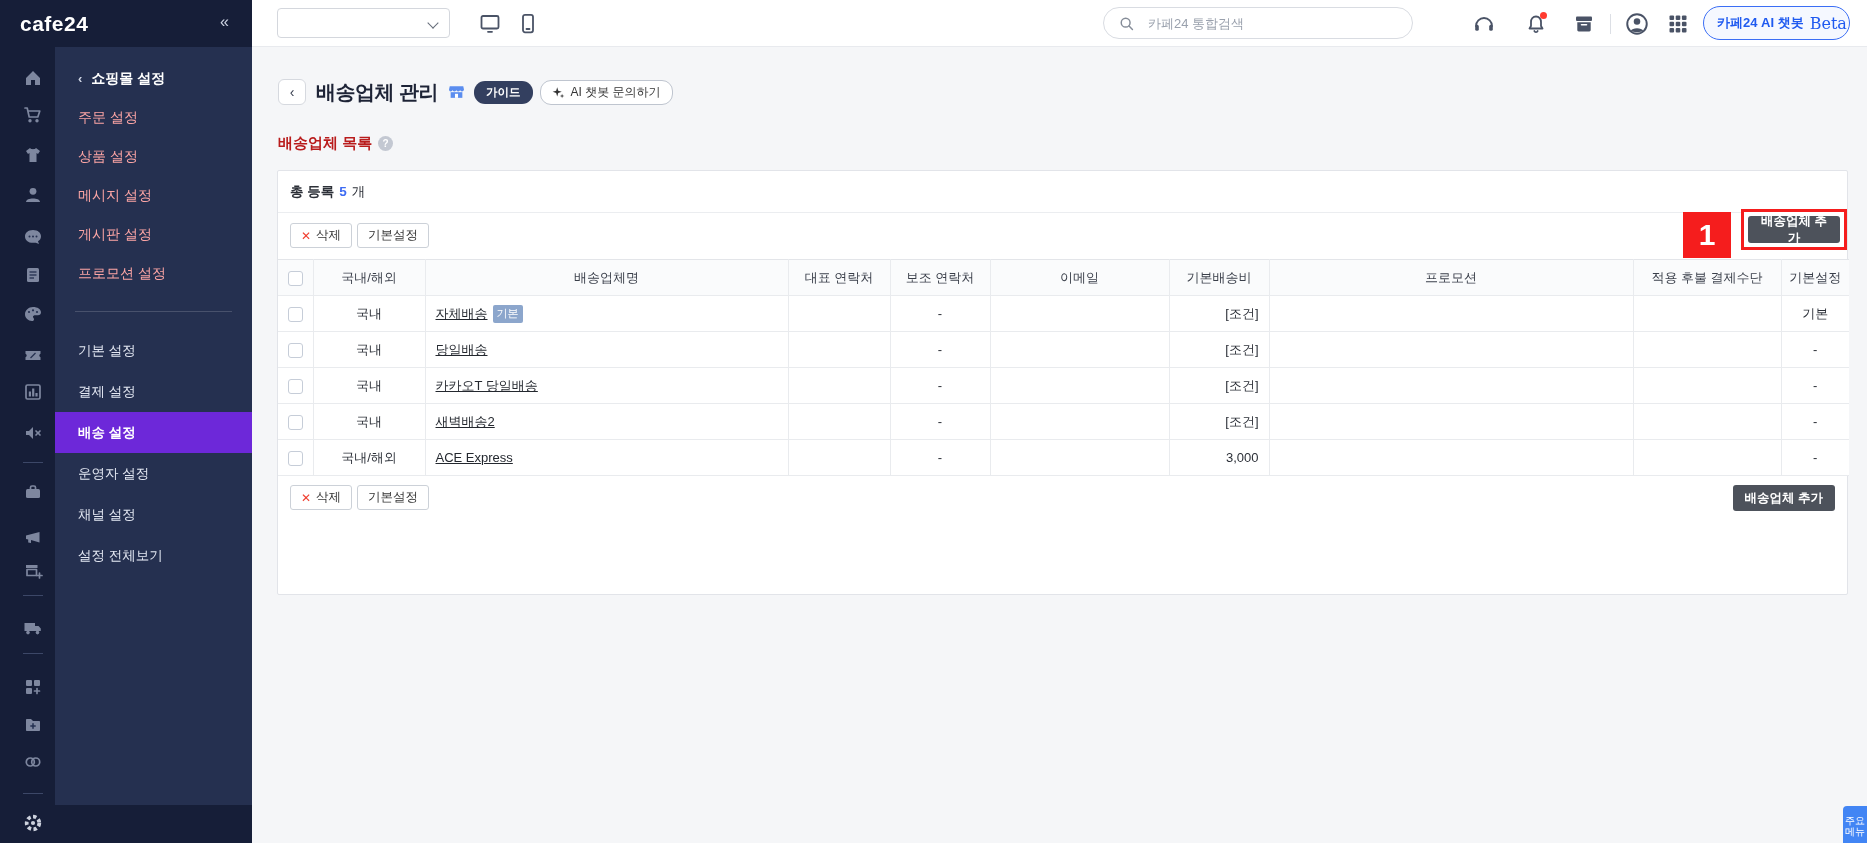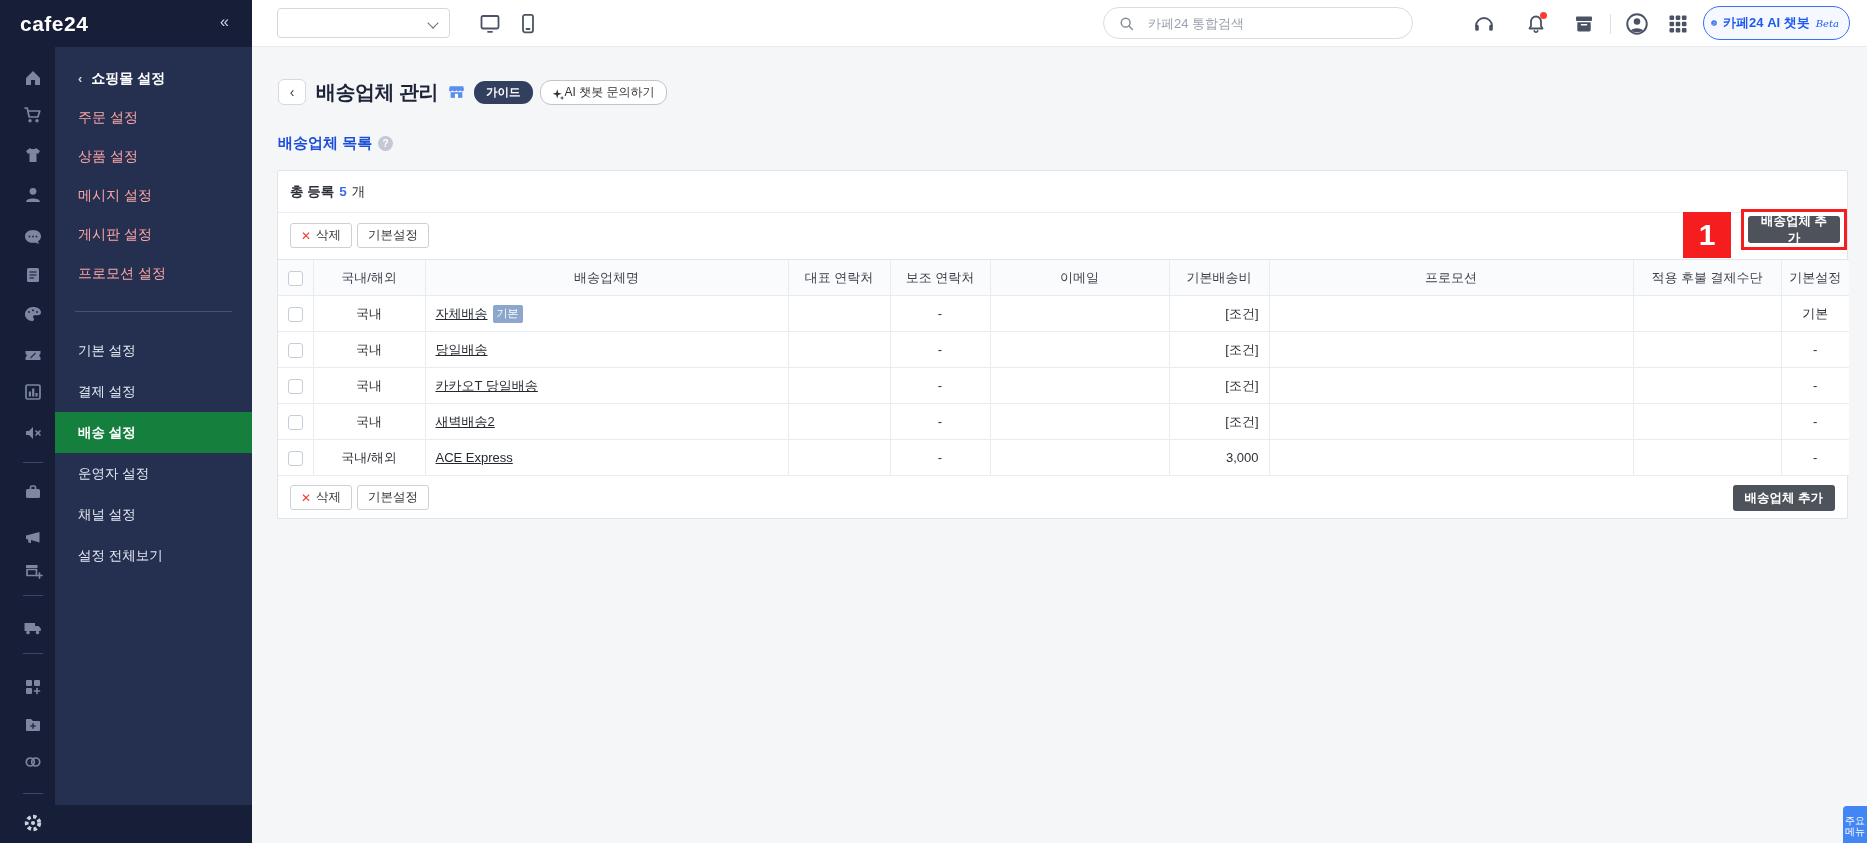--- a/index.html
+++ b/index.html
@@ -11,57 +11,57 @@
   .sidebar { position:absolute; left:0; top:0; width:252px; height:843px; background:#161e38; }
   .logo-row { position:absolute; left:0; top:0; width:252px; height:47px;padding-left:16px; }
   .logo { position:absolute; left:20px; top:12px; color:#fff; font-size:21px; font-weight:800; letter-spacing:.5px; }
   .collapse { position:absolute; left:220px; top:13px; color:#cdd3e2; font-size:16px; cursor:pointer; }
   .submenu { position:absolute; left:55px; top:47px; width:197px; height:758px; background:#253050; padding-top:12px; }
   .smi { height:39px; display:flex; align-items:center; padding-left:23px; color:#fca5a5; font-size:14px; cursor:pointer; }
   .smi.hdr { font-weight:700; color:#fff; font-size:14px; gap:9px; }
   .smi.hdr .bk { font-size:13px; color:#cfd5e4; }
   .sm-div { border-top:1px solid rgba(255,255,255,.16); margin:18px 20px; }
   .smi2 { height:41px; display:flex; align-items:center; padding-left:23px; color:#e4e8f3; font-size:13.5px; cursor:pointer; }
-  .smi2.active { background:#15803d; color:#fff; font-weight:700; }
+  .smi2.active { background:#6d28d9; color:#fff; font-weight:700; }
   .rail-ic { position:absolute; left:23px; width:20px; height:20px; }
   .rail-ic svg { display:block; }
   .rail-div { position:absolute; left:23px; width:20px; border-top:1px solid #3c4767; }
   .ri { fill:#7e879f; }
   .ris { stroke:#7e879f; fill:none; stroke-width:1.7; stroke-linecap:round; stroke-linejoin:round; }
 
   
   .topbar { position:absolute; left:252px; top:0; width:1615px; height:47px; background:#fff; border-bottom:1px solid #e8eaee; }
   .shop-select { position:absolute; left:25px; top:8px; width:173px; height:30px; border:1px solid #d4d7dd; border-radius:4px; background:#fff; cursor:pointer; }
   .shop-select .chev { position:absolute; right:12px; top:10px; width:8px; height:8px; border-right:1.6px solid #666d7a; border-bottom:1.6px solid #666d7a; transform:rotate(45deg); }
   .tb-ic { position:absolute; top:12px; width:24px; height:24px; cursor:pointer; }
   .tbs { stroke:#4a5366; fill:none; stroke-width:1.8; stroke-linecap:round; stroke-linejoin:round; }
   .tbf { fill:#4a5366; }
   .search { position:absolute; left:851px; top:7px; width:310px; height:32px; border:1px solid #d9dce2; border-radius:16px; background:#fff; display:flex; align-items:center; padding:0 14px; gap:13px; }
   .search input { border:0; outline:0; flex:1; font-size:13px; color:#333; background:transparent; font-family:inherit; }
   .search input::placeholder { color:#9aa1ad; }
   .tb-sep { position:absolute; left:1358px; top:14px; height:20px; border-left:1px solid #dcdfe5; }
   .bell-dot { position:absolute; right:1px; top:0; width:7px; height:7px; border-radius:50%; background:#ff3b30; }
   .ai-pill { position:absolute; left:1451px; top:6px; width:147px; height:34px; border:1.5px solid #3b6ef5; border-radius:17px; background:#f5f8ff; display:flex; align-items:center; padding:0 10px 0 7px; gap:6px; cursor:pointer; }
   .ai-pill .lbl { color:#1f5af0; font-weight:800; font-size:13px; white-space:nowrap; }
-  .ai-pill .beta { color:#1f5af0; font-style:italic; font-family:"DejaVu Serif",serif; font-size:10px; }
+  .ai-pill .beta { color:#1f5af0; font-family:"DejaVu Serif",serif; font-size:16px; }
 
   
   .content { position:absolute; left:252px; top:47px; width:1615px; height:796px; }
   .title-row { position:absolute; left:26px; top:31px; height:28px; display:flex; align-items:center; }
   .back-btn { width:28px; height:26px; border:1px solid #d6d9df; border-radius:6px; background:#fff; color:#343b4c; font-size:14px; display:flex; align-items:center; justify-content:center; cursor:pointer; }
   .page-title { margin-left:10px; font-size:20px; font-weight:800; color:#1d2336; letter-spacing:-.5px; }
   .store-ic { margin-left:9px; width:19px; height:18px; }
   .guide-pill { margin-left:8px; background:#333f5f; color:#fff; font-size:11.5px; font-weight:700; padding:4px 12px; border-radius:11px; cursor:pointer; }
-  .inq-pill { margin-left:7px; background:#fff; border:1px solid #bfc5cf; color:#333; font-size:12px; padding:3px 11px; border-radius:11px; display:flex; align-items:flex-end; gap:0; cursor:pointer; }
+  .inq-pill { margin-left:7px; background:#fff; border:1px solid #bfc5cf; color:#333; font-size:12px; padding:3px 11px; border-radius:11px; display:flex; align-items:center; gap:6px; cursor:pointer; }
   .sec-title-row { position:absolute; left:26px; top:87px; display:flex; align-items:center; gap:6px; }
-  .sec-title { font-size:15px; font-weight:800; color:#1d4ed8; }
+  .sec-title { font-size:15px; font-weight:800; color:#b91c1c; }
   .help-ic { width:15px; height:15px; border-radius:50%; background:#c3c8d2; color:#fff; font-size:10px; font-weight:700; display:flex; align-items:center; justify-content:center; }
 
   
-  .card { position:absolute; left:25px; top:123px; width:1571px; height:349px; background:#fff; border:1px solid #e2e4e9; border-radius:2px; }
+  .card { position:absolute; left:25px; top:123px; width:1571px; height:425px; background:#fff; border:1px solid #e2e4e9; border-radius:2px; }
   .total-row { height:42px; display:flex; align-items:center; padding:0 12px; font-size:13.5px; color:#2c3038; gap:5px; border-bottom:1px solid #ebedf0; }
   .total-row .t-b { font-weight:700; }
   .total-row .t-n { color:#3d6bf3; font-weight:800; }
   .toolbar { position:relative; height:46px; }
   .tb-left { position:absolute; left:12px; top:10px; display:flex; gap:5px; }
   .btn { background:#fff; border:1px solid #ccd1d8; border-radius:3px; font-size:12.5px; color:#333; padding:4px 10px; height:25px; display:flex; align-items:center; gap:5px; cursor:pointer; font-family:inherit; }
   .btn .x { color:#f03e2f; font-weight:700; font-size:12px; }
   .step-box { position:absolute; left:1405px; top:-1px; width:48px; height:46px; background:#f51d1d; color:#fff; font-size:30px; font-weight:800; display:flex; align-items:center; justify-content:center; z-index:3; }
   .framed-add { position:absolute; left:1463px; top:-4px; border:3px solid #f51d1d; background:#fff; padding:4px; z-index:3; }
   .btn-dark { background:#4d525b; color:#fff; border:0; border-radius:3px; font-size:12.5px; font-weight:600; padding:0 12px; height:27px; display:flex; align-items:center; cursor:pointer; font-family:inherit; }

